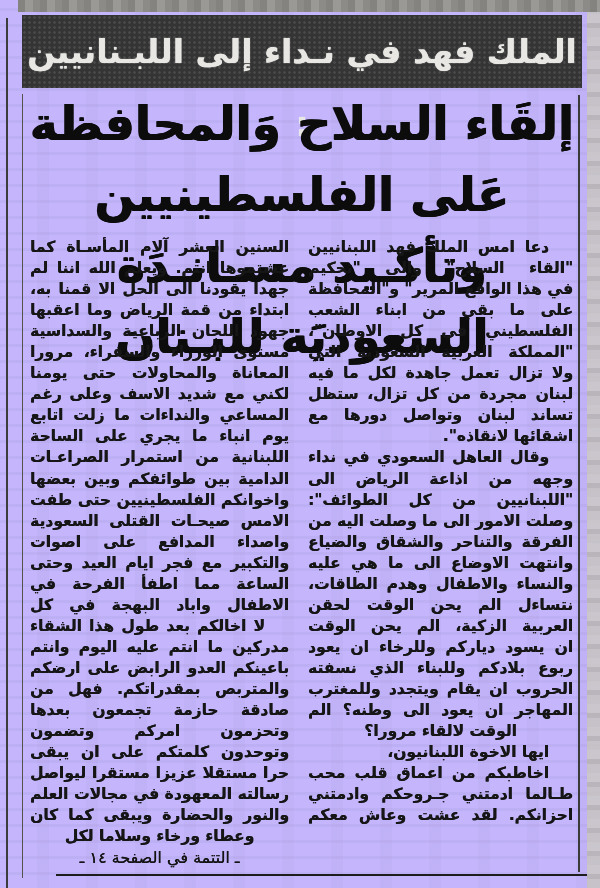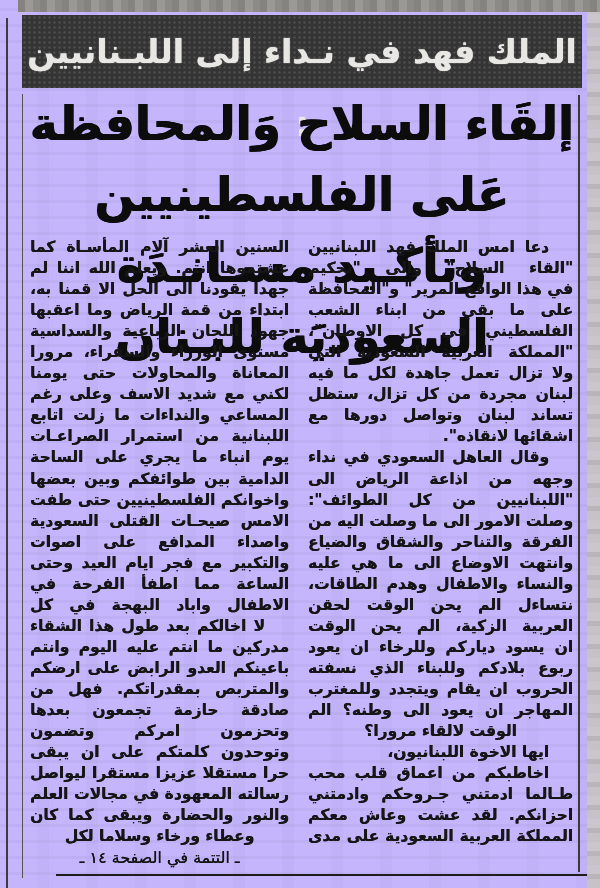--- a/index.html
+++ b/index.html
@@ -82,36 +82,35 @@
       <div class="bline">العربية الزكية، الم يحن الوقت للسلام</div>
       <div class="bline">ان يسود دياركم وللرخاء ان يعود الى</div>
       <div class="bline">ربوع بلادكم وللبناء الذي نسفته</div>
       <div class="bline">الحروب ان يقام ويتجدد وللمغترب</div>
       <div class="bline">المهاجر ان يعود الى وطنه؟ الم يحن</div>
       <div class="bline center">الوقت لالقاء مرورا؟</div>
       <div class="bline right indent">ايها الاخوة اللبنانيون،</div>
       <div class="bline indent">اخاطبكم من اعماق قلب محب</div>
       <div class="bline">طـالما ادمتني جـروحكم وادمتني</div>
       <div class="bline">احزانكم. لقد عشت وعاش معكم شعب</div>
-      <div class="bline">المملكة العربية السعودية على مدى</div>
     </div>
 
   <div class="col col-left">
 
   <div class="bline">السنين العشر آلام المأسـاة كما</div>
       <div class="bline">عشتموها انتم. ويعلم الله اننا لم ندخر</div>
       <div class="bline">جهدا يقودنا الى الحل الا قمنا به،</div>
       <div class="bline">ابتداء من قمة الرياض وما اعقبها من</div>
       <div class="bline">جهود اللجان الرباعية والسداسية على</div>
       <div class="bline">مستوى الوزراء والسفراء، مرورا بكل</div>
       <div class="bline">المعاناة والمحاولات حتى يومنا هذا.</div>
       <div class="bline">لكني مع شديد الاسف وعلى رغم كل</div>
       <div class="bline">المساعي والنداءات ما زلت اتابع كل</div>
+      <div class="bline">يوم انباء ما يجري على الساحة</div>
       <div class="bline">اللبنانية من استمرار الصراعـات</div>
-      <div class="bline">يوم انباء ما يجري على الساحة</div>
       <div class="bline">الدامية بين طوائفكم وبين بعضها</div>
       <div class="bline">واخوانكم الفلسطينيين حتى طفت في</div>
       <div class="bline">الامس صيحـات القتلى السعودية</div>
       <div class="bline">واصداء المدافع على اصوات التهليل</div>
       <div class="bline">والتكبير مع فجر ايام العيد وحتى هذه</div>
       <div class="bline">الساعة مما اطفأ الفرحة في قلوب</div>
       <div class="bline">الاطفال واباد البهجة في كل النفوس.</div>
       <div class="bline indent">لا اخالكم بعد طول هذا الشقاء الا</div>
       <div class="bline">مدركين ما انتم عليه اليوم وانتم ترون</div>
       <div class="bline">باعينكم العدو الرابض على ارضكم</div>

